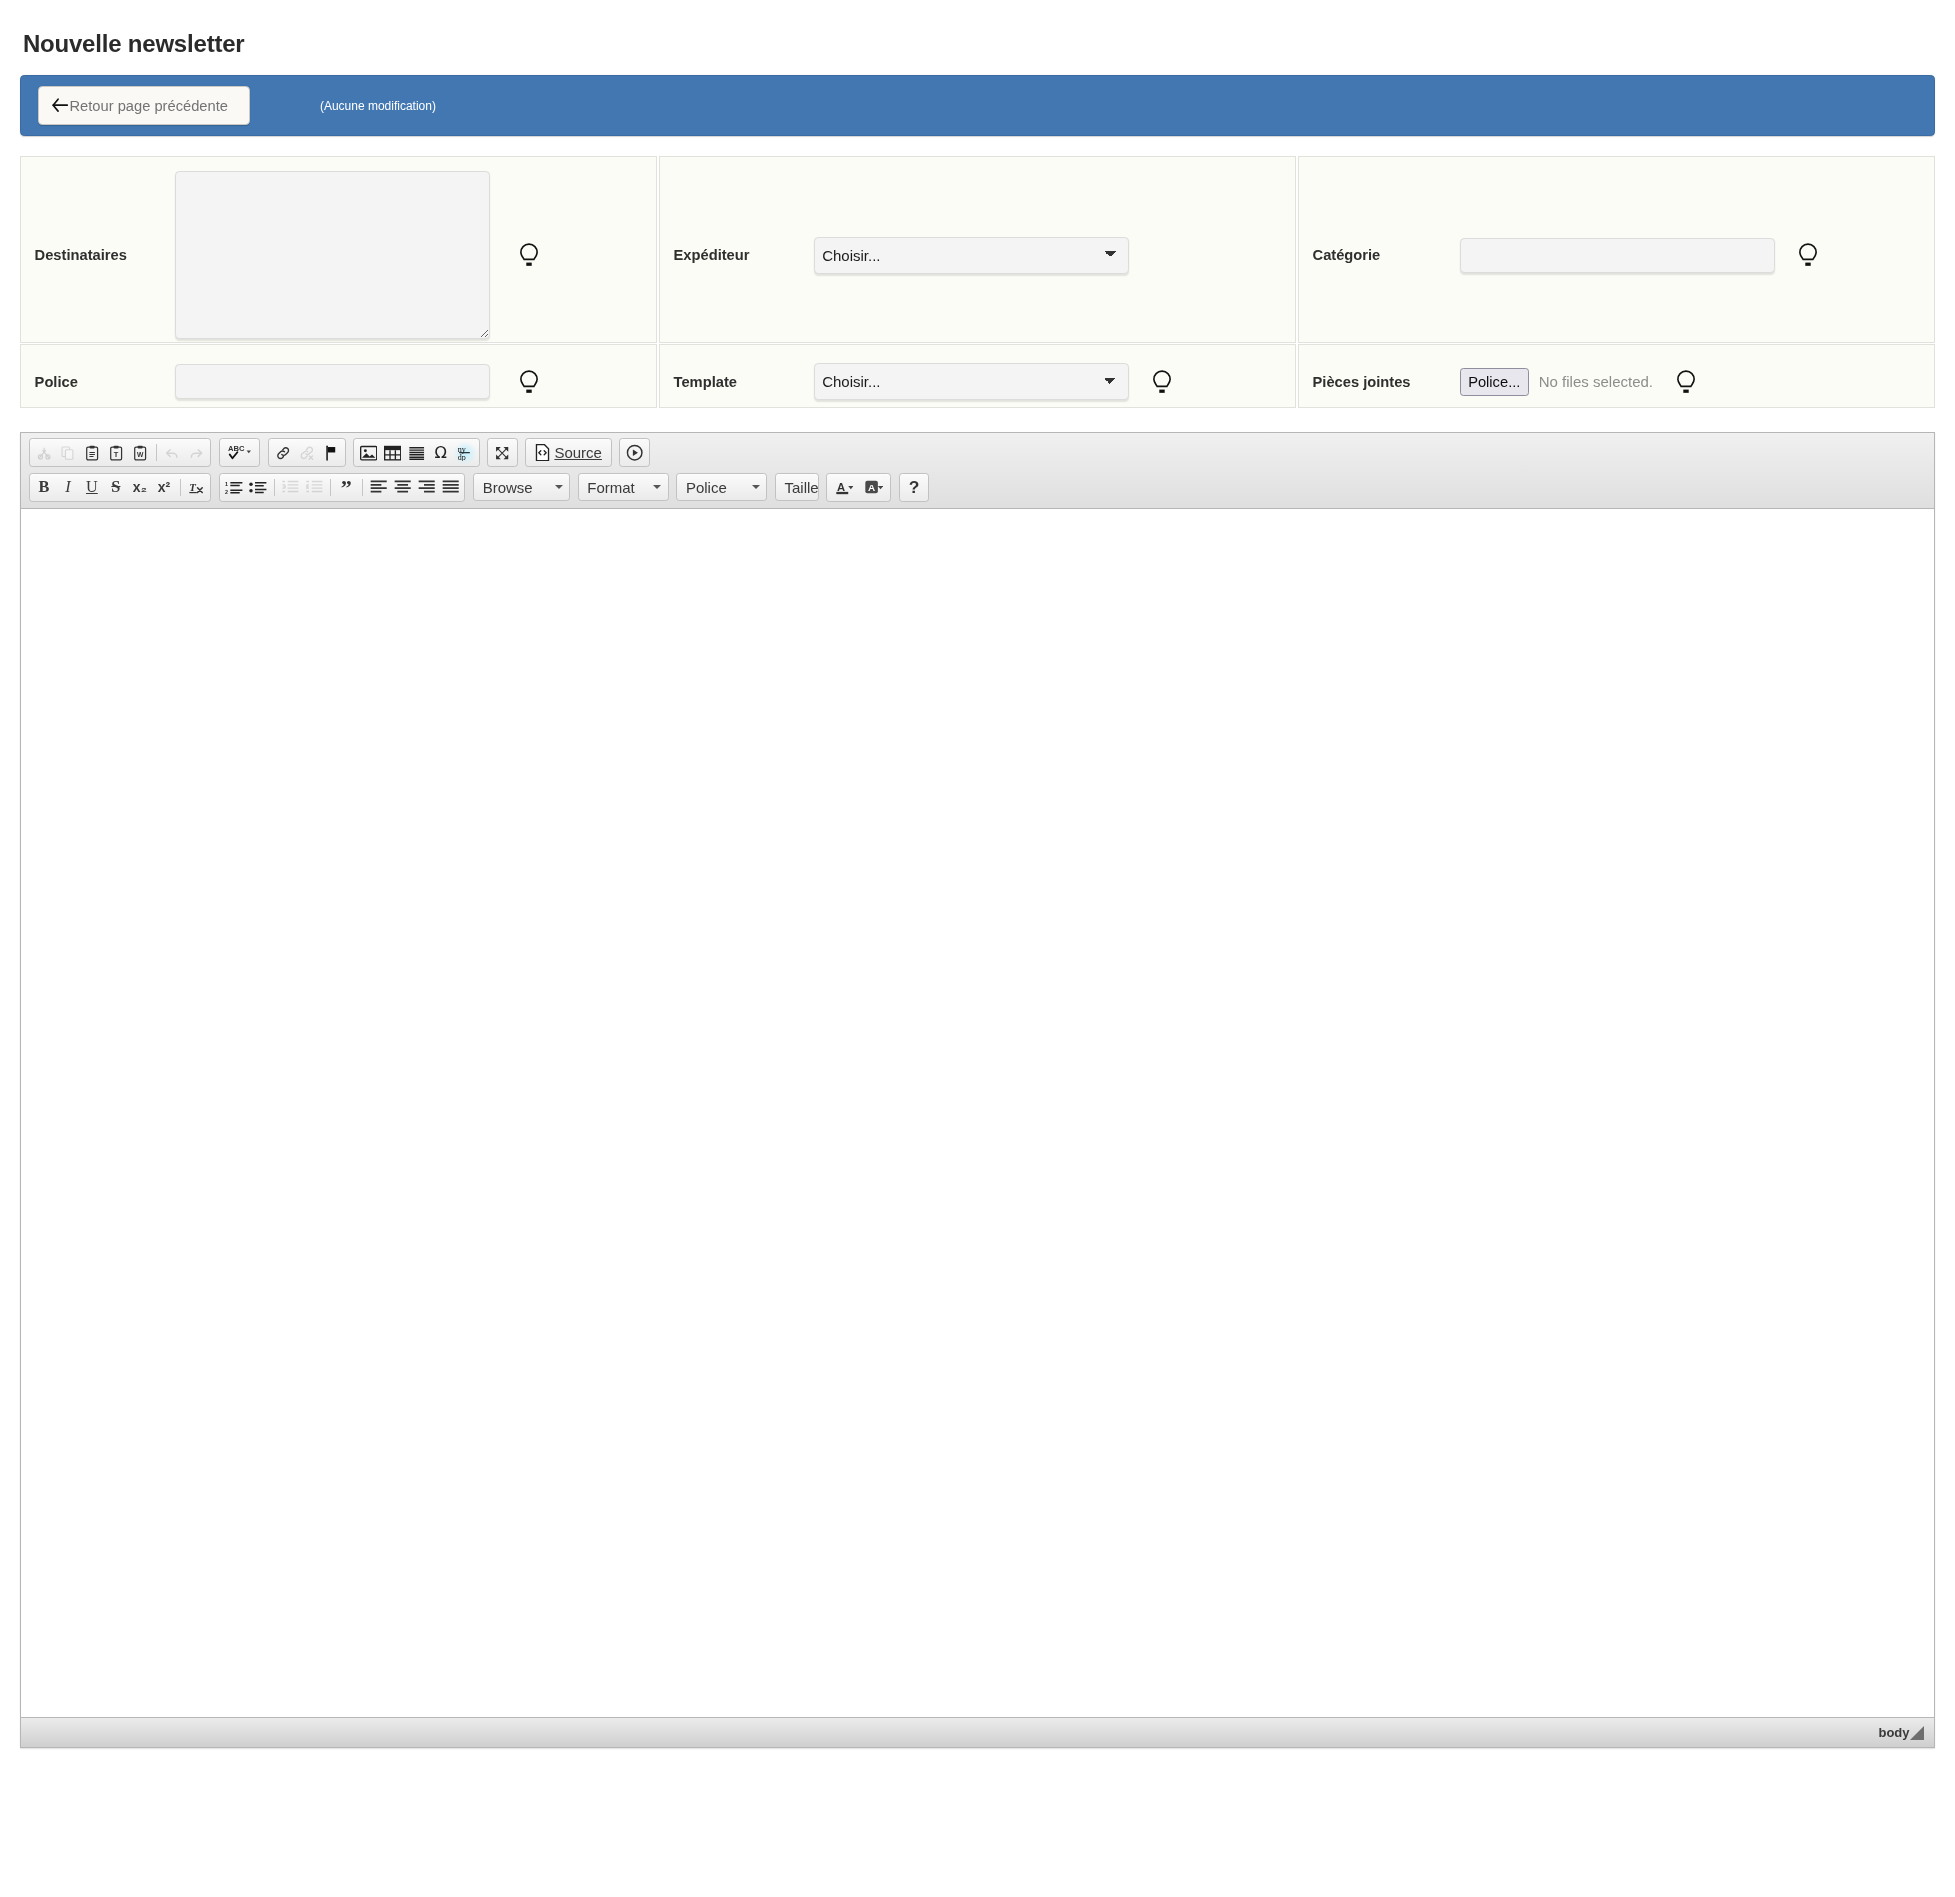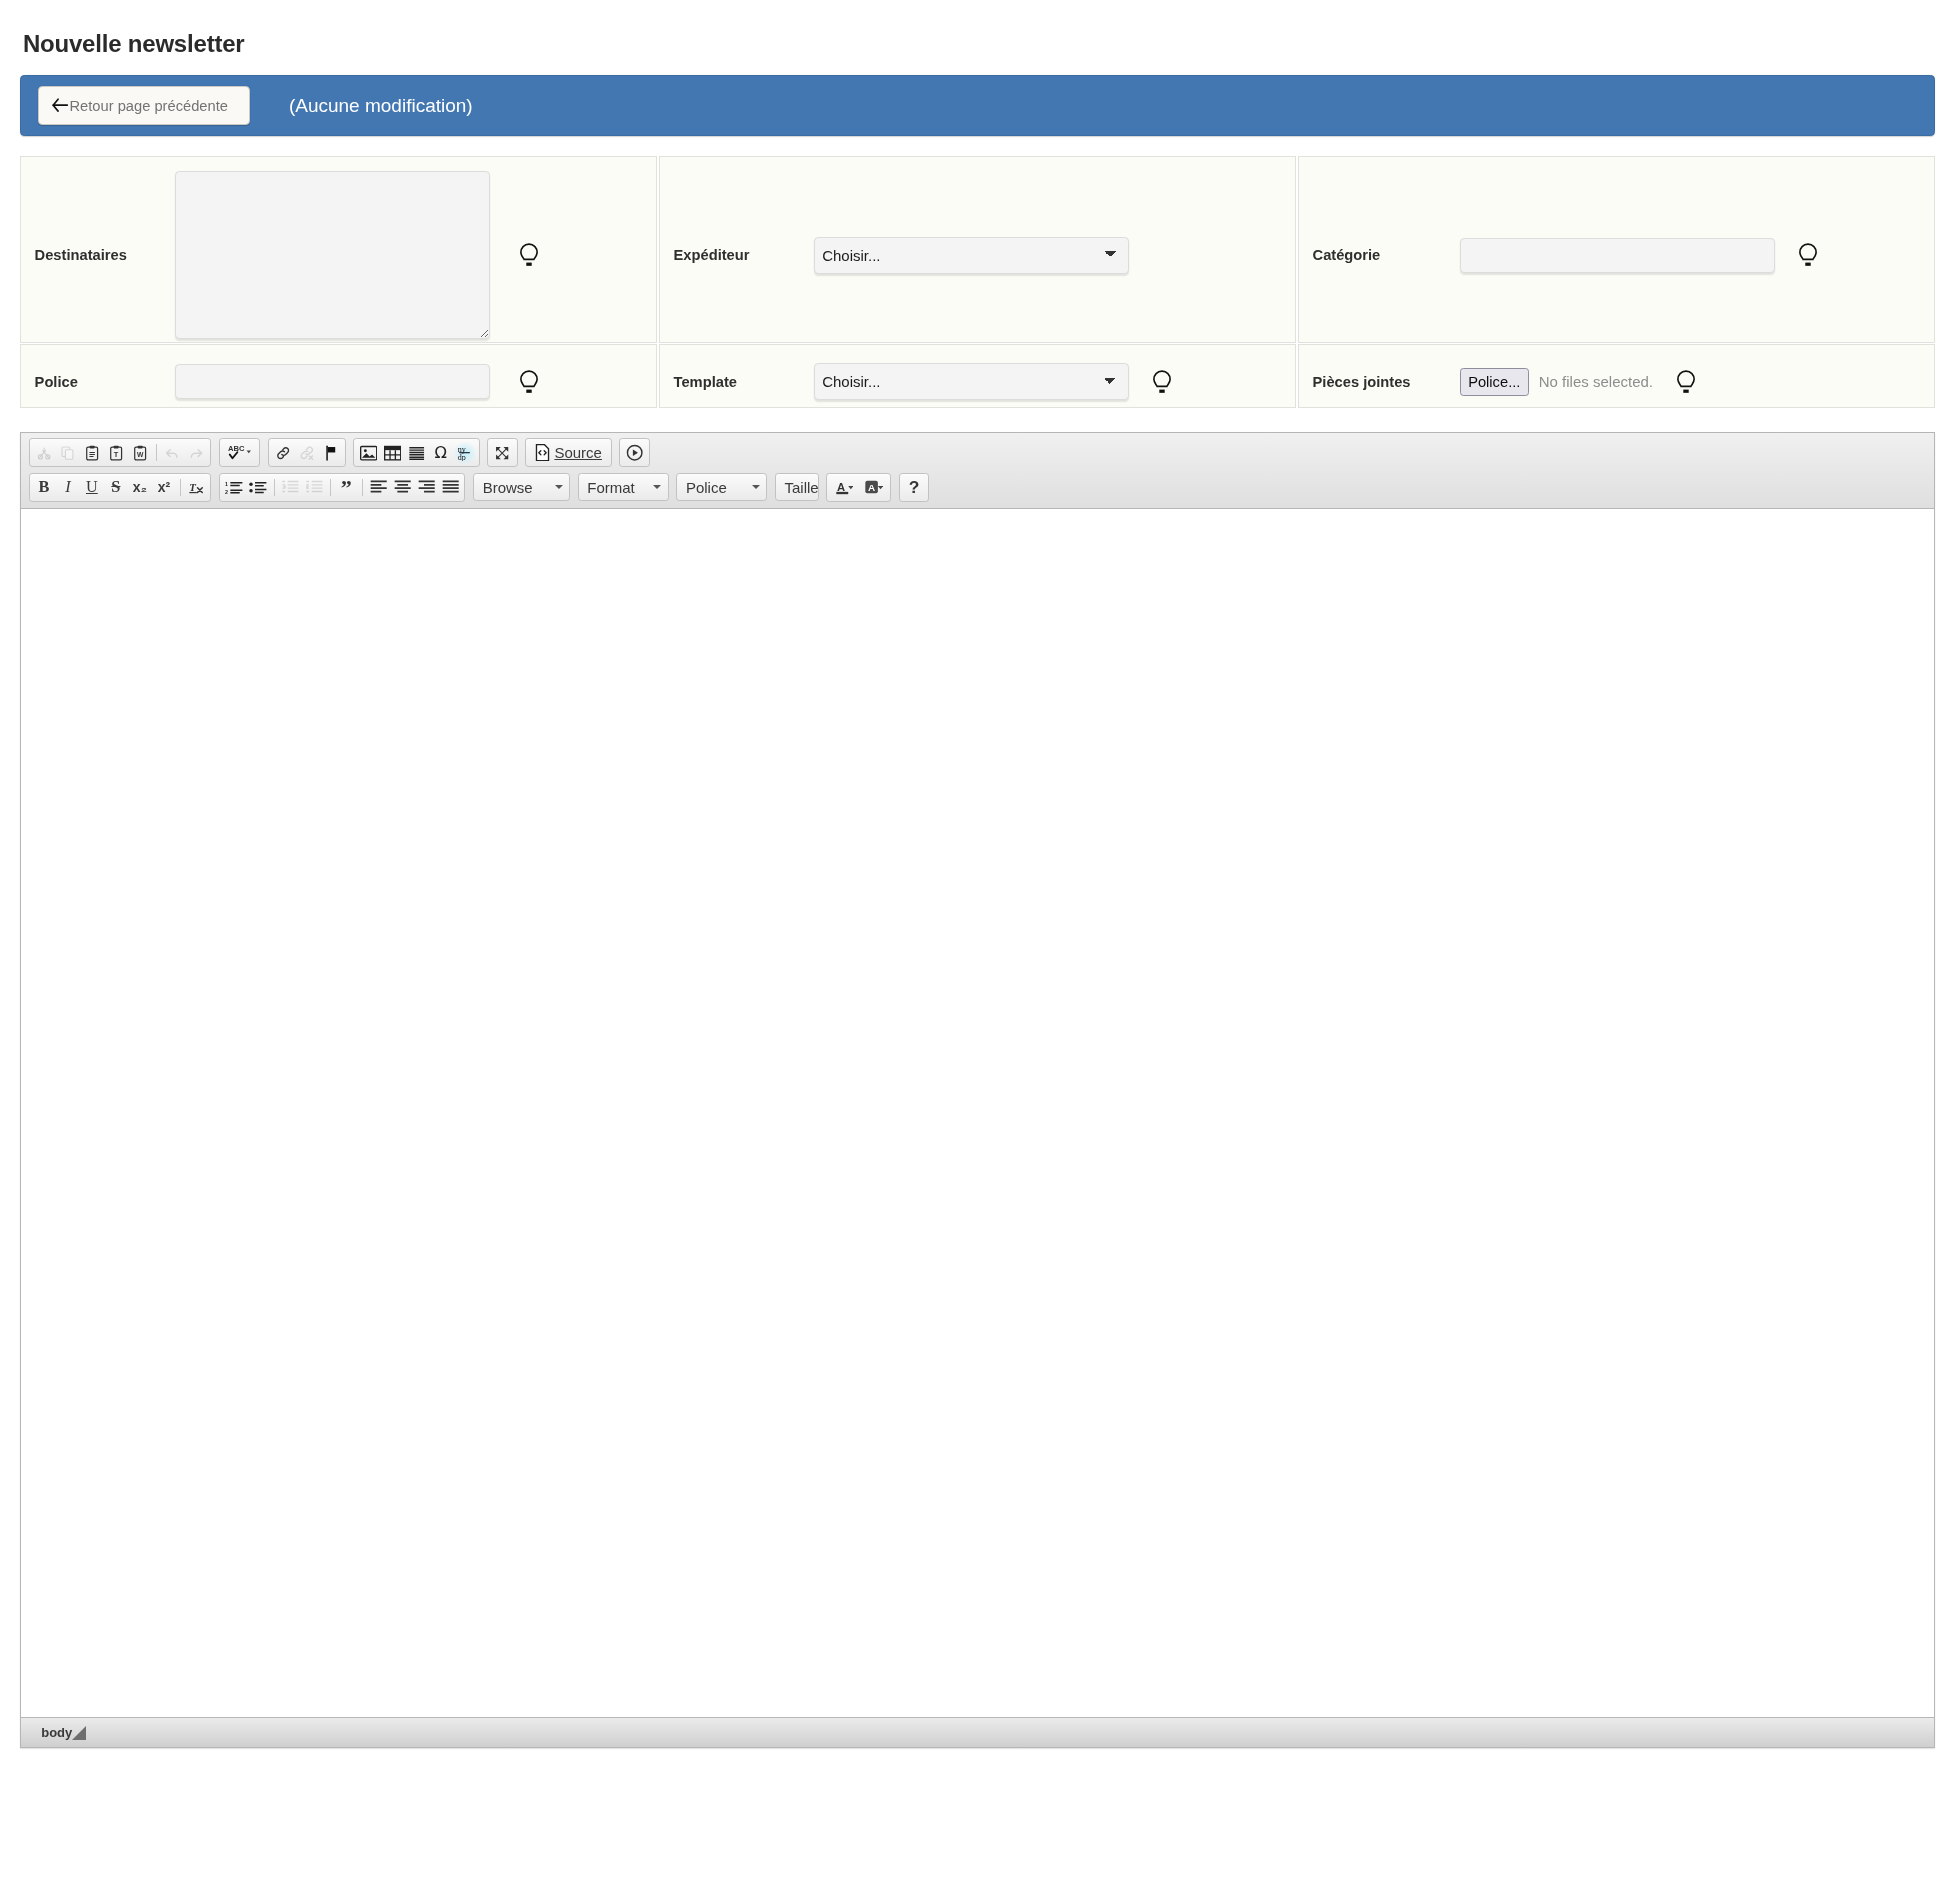--- a/index.html
+++ b/index.html
@@ -49,22 +49,22 @@
     gap: 0;
     font-size: 14.7px;
     color: #737373;
     cursor: pointer;
     box-shadow: 0 0.5px 1.1px rgba(0,0,0,.18);
     white-space: nowrap;
   }
   .back-btn .arrow { display:flex; align-items:center; }
   .nochange {
     color: #ffffff;
-    font-size: 19px;
-    margin-left: 39px;
+    font-size: 12px;
+    margin-left: 70px;
     white-space: nowrap;
   }
 
   
   .form-grid {
     margin-top: 19.6px;
     display: grid;
     grid-template-columns: 1fr 1fr 1fr;
     column-gap: 1.1px;
   }
@@ -239,21 +239,21 @@
   .dd-taille { width: 44px; }
 
   .ck-body {
     height: 1208px;
     background: #ffffff;
   }
   .ck-foot {
     height: 30px;
     background: linear-gradient(to bottom, #ebebeb 0%, #cfcfcf 100%);
     border-top: 0.5px solid #b6b6b6;
-    display:flex; align-items:center; justify-content: flex-start;
+    display:flex; align-items:center; justify-content: flex-end;
     padding: 0 2.2px 0 20.6px;
   }
   .ck-path { font-size: 13px; font-weight: bold; color: #3a3a3a; }
   .grip {
     width: 0; height: 0;
     border-left: 14px solid transparent;
     border-bottom: 14px solid #6e6e6e;
     margin-right: 8.7px;
     cursor: nwse-resize;
   }

